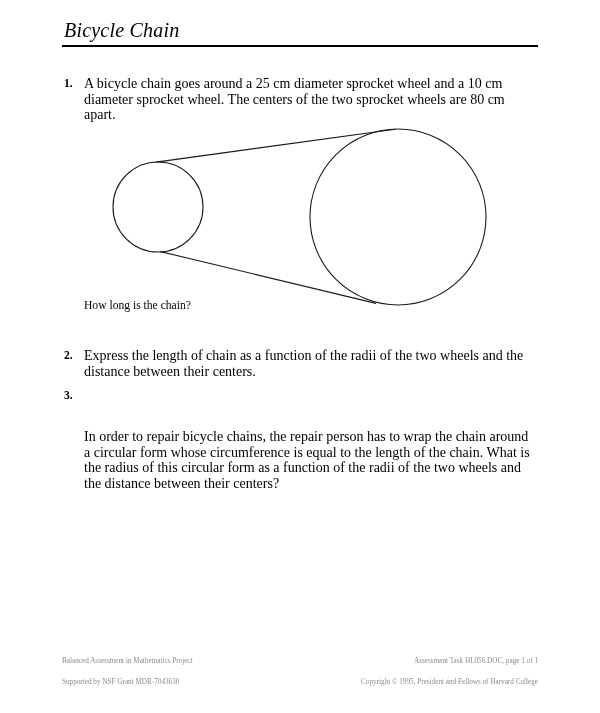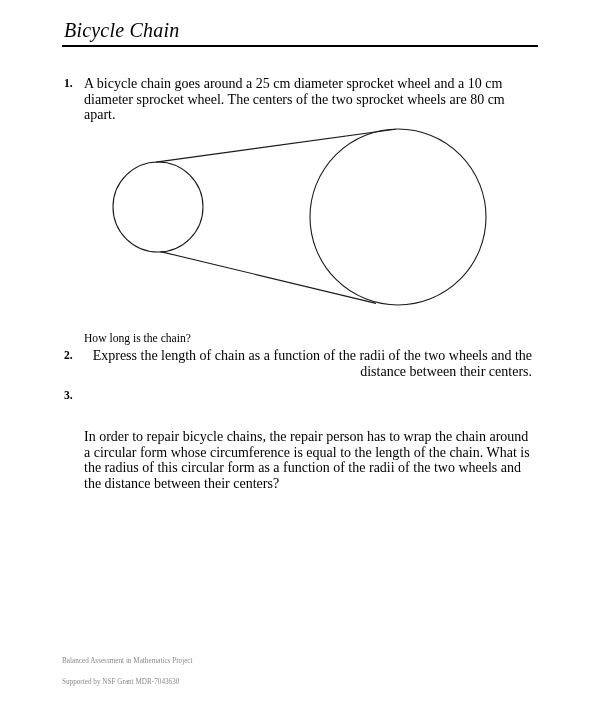--- a/index.html
+++ b/index.html
@@ -70,29 +70,29 @@
     font-size: 14px;
     line-height: 15.6px;
     text-align: left;
     white-space: pre-line;
   }
 
   #item1 { left: 64px; top: 76px; width: 468px; }
   #item1 .item-text { width: 448px; }
 
   #item2 { left: 64px; top: 348px; width: 468px; }
-  #item2 .item-text { width: 448px; text-align: right; }
+  #item2 .item-text { width: 448px; }
 
   #item3 { left: 64px; top: 388px; width: 468px; }
   #item3 .item-text { width: 448px; margin-top: 41px; }
 
   .subquestion {
     position: absolute;
     left: 84px;
-    top: 331px;
+    top: 298px;
     font-size: 11.6px;
     line-height: 15.6px;
   }
 
   
   .figure {
     position: absolute;
     left: 95px;
     top: 120px;
     width: 410px;
@@ -154,15 +154,19 @@
       <div class="item-text">In order to repair bicycle chains, the repair person has to wrap the chain around a circular form whose circumference is equal to the length of the chain. What is the radius of this circular form as a function of the radii of the two wheels and the distance between their centers?</div>
     </div>
 
   </div>
 
   <div class="footer">
     <div class="footer-left">
       <div>Balanced Assessment in Mathematics Project</div>
       <div>Supported by NSF Grant MDR-7043630</div>
     </div>
+    <div class="footer-right">
+      <div>Assessment Task HL056.DOC, page 1 of 1</div>
+      <div>Copyright © 1995, President and Fellows of Harvard College</div>
+    </div>
   </div>
 
 </div>
 
 </body></html>

